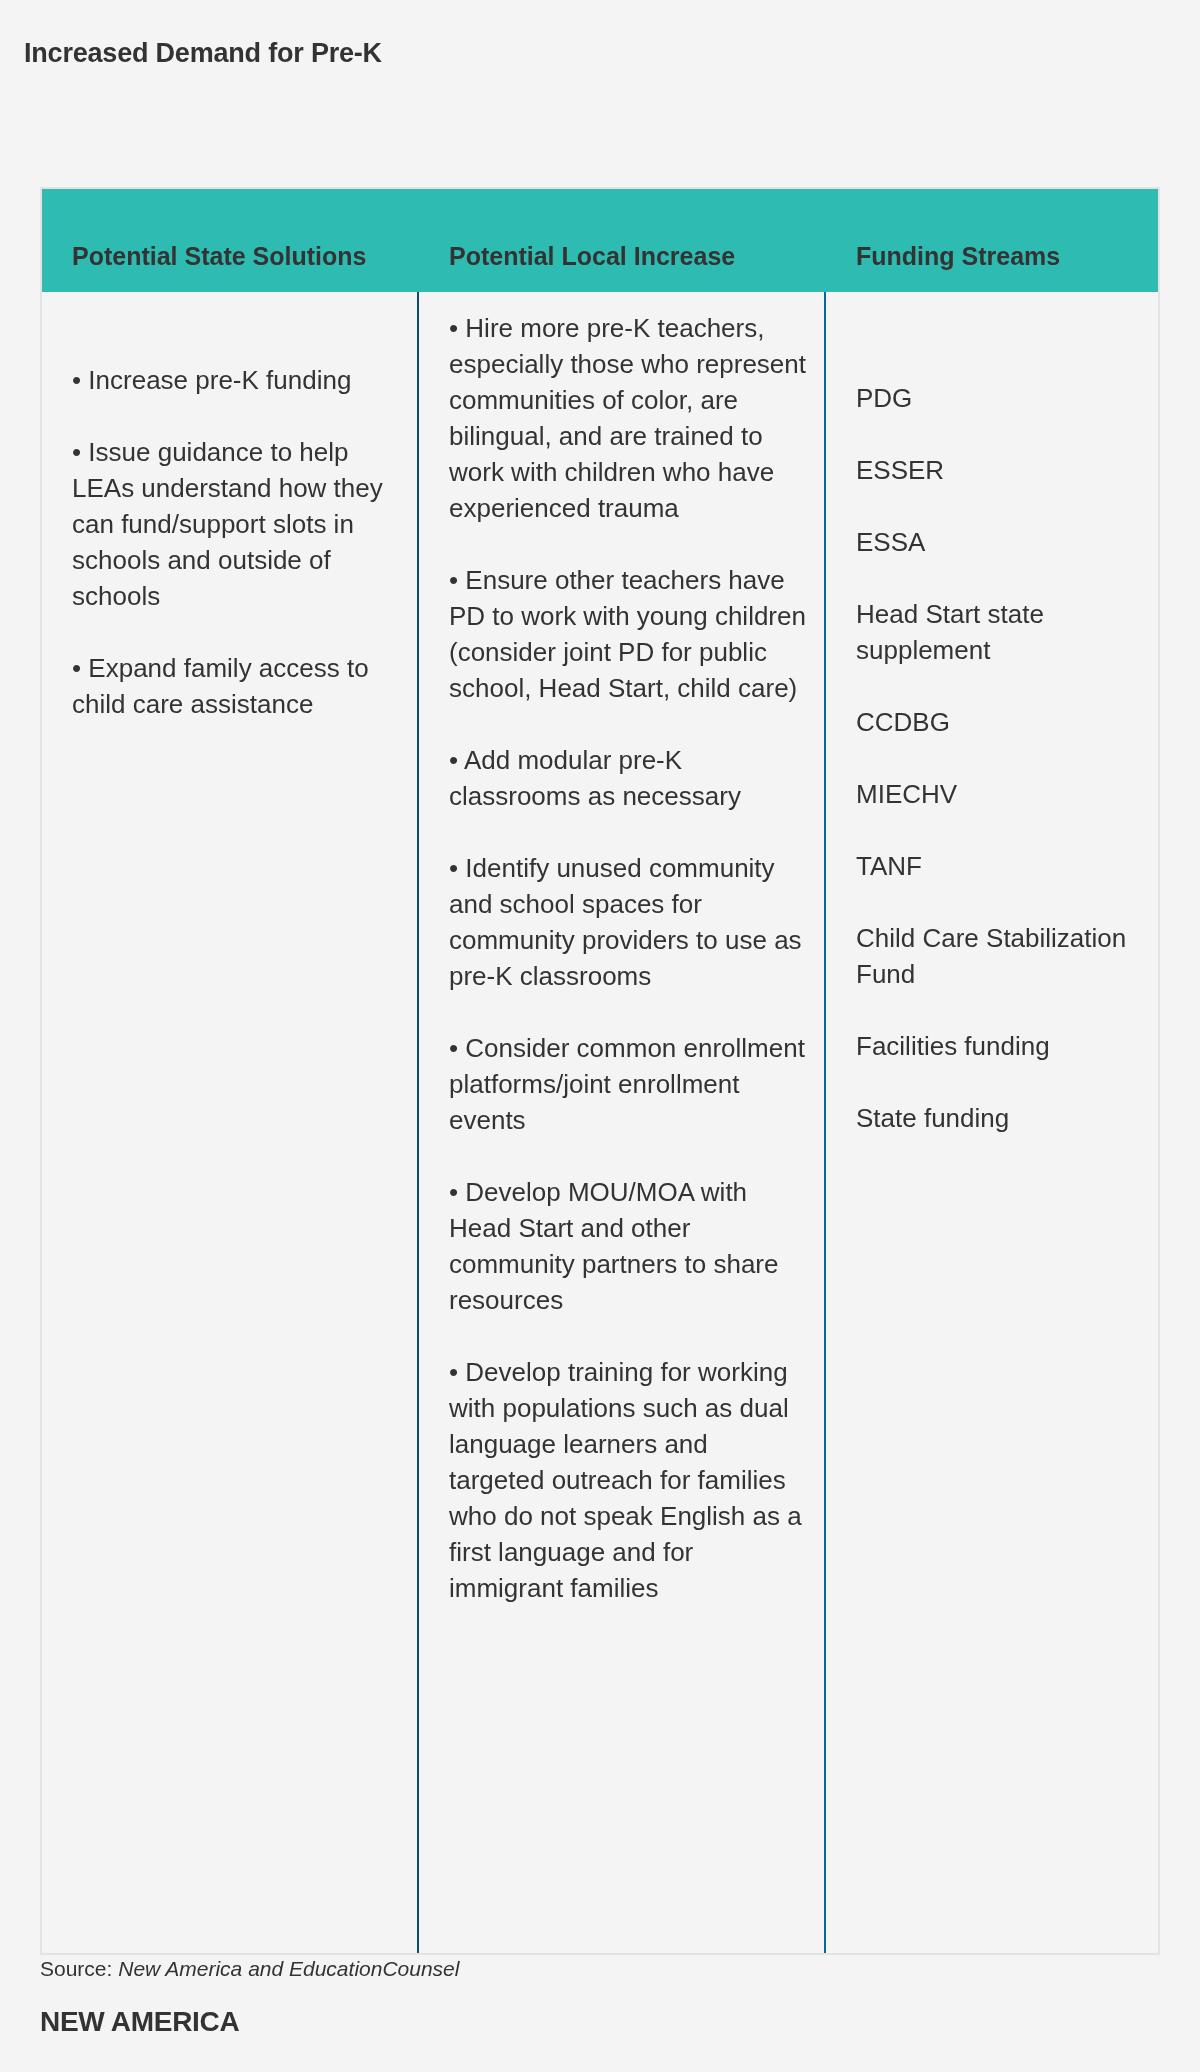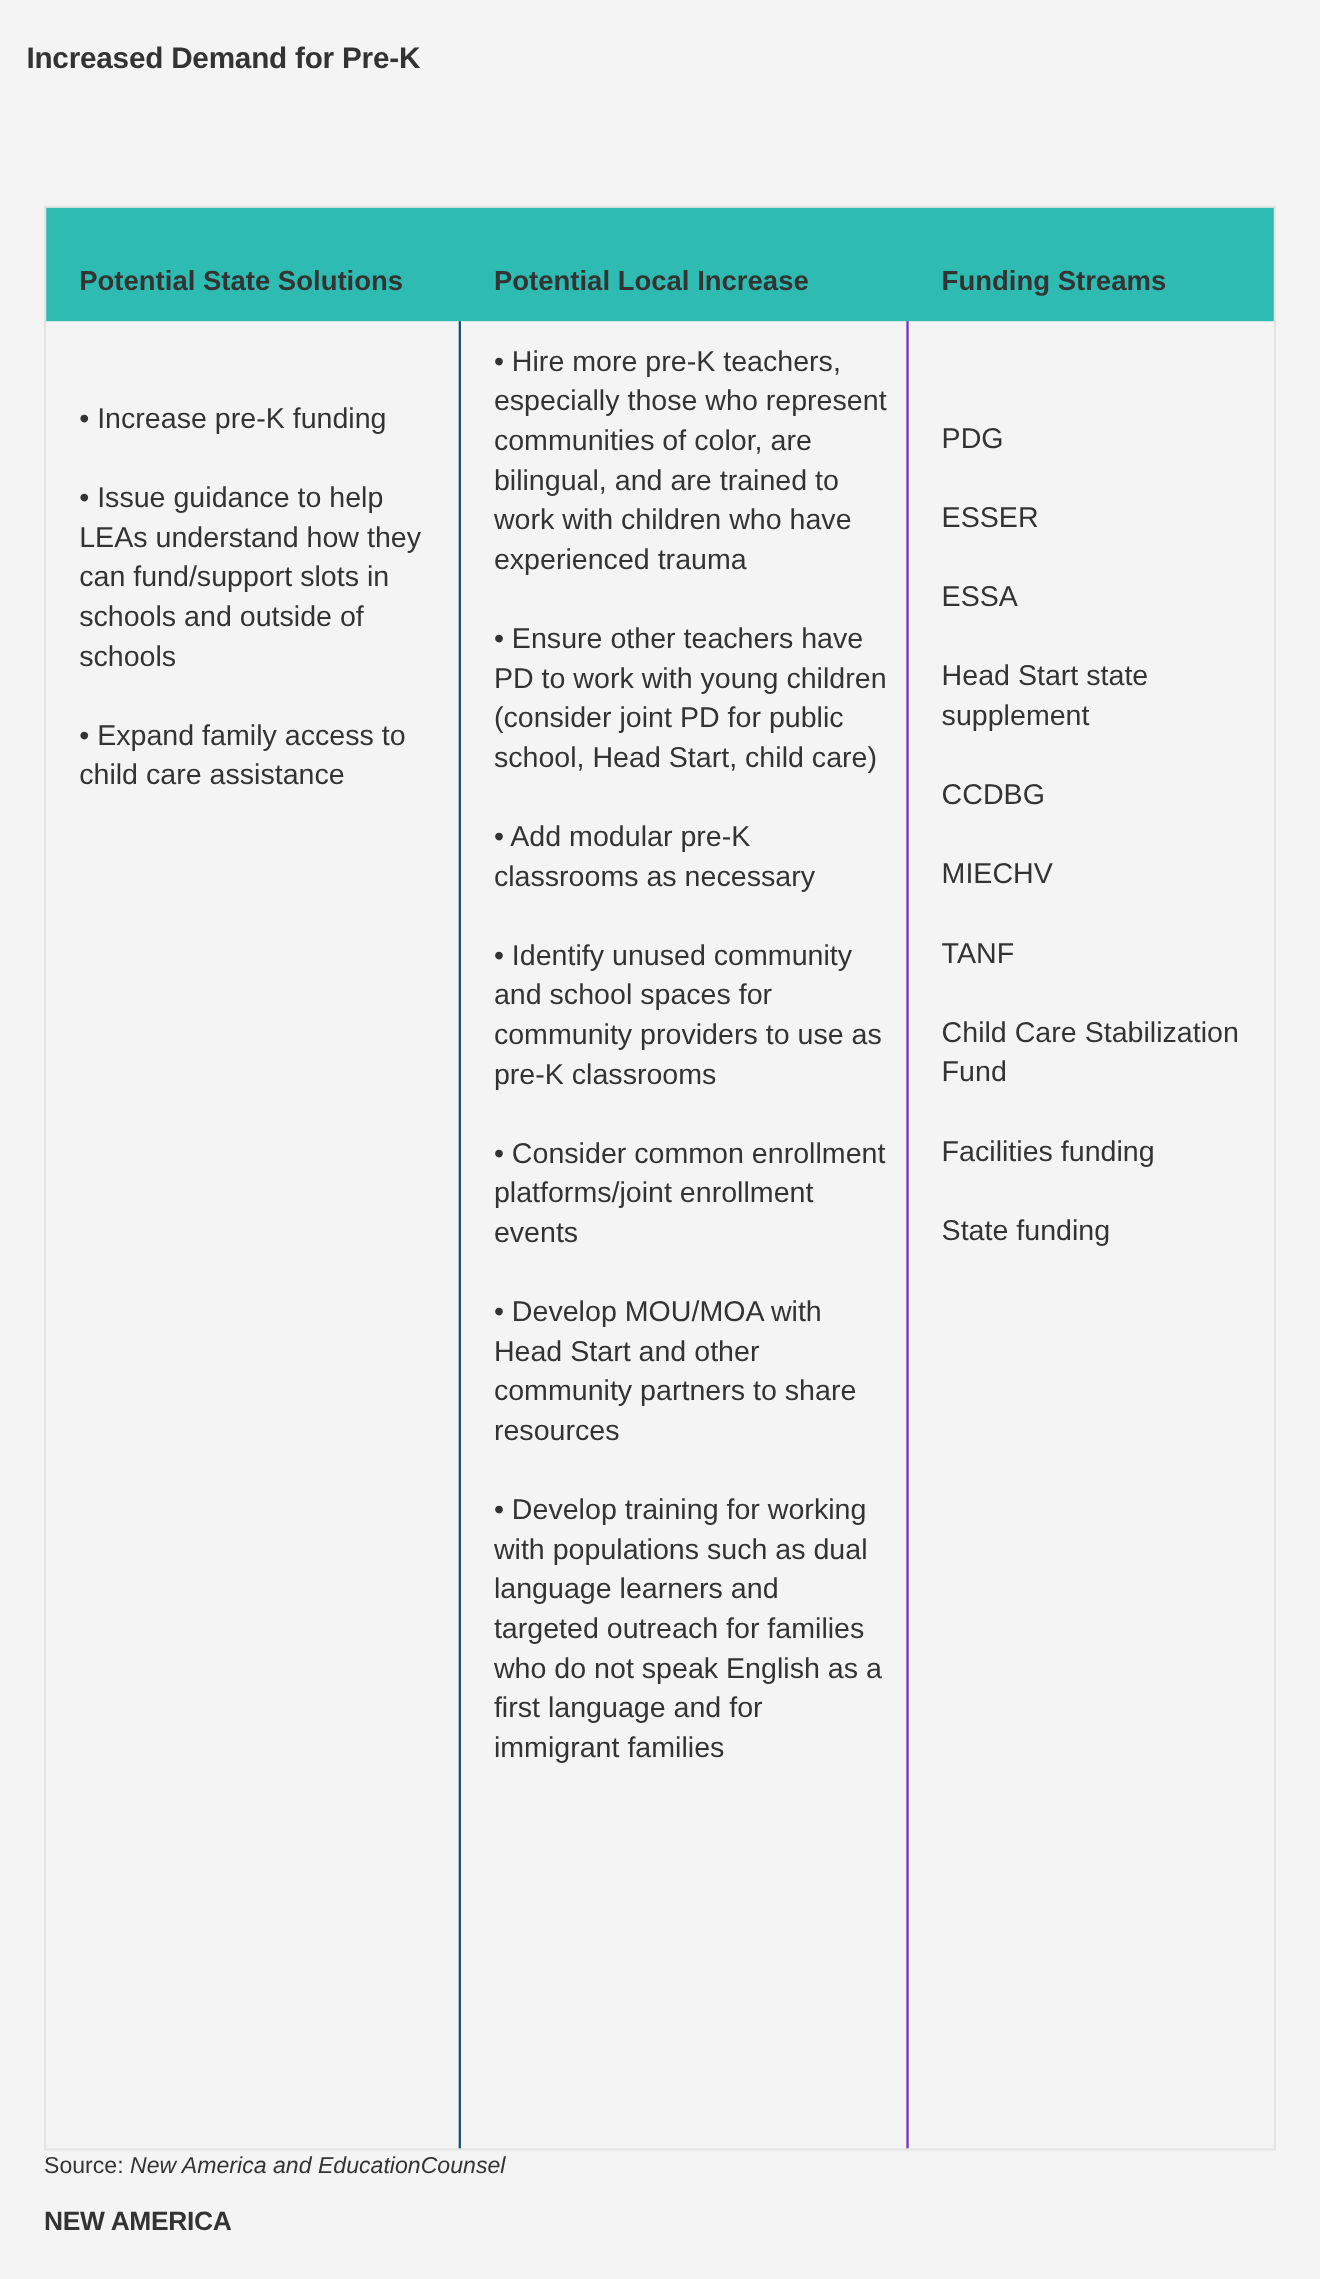--- a/index.html
+++ b/index.html
@@ -34,39 +34,39 @@
     font-weight: bold; font-size: 25px; line-height: 36px; color: #333;
   }
   .th.c1 { left: 30px; width: 340px; }
   .th.c2 { left: 407px; width: 340px; }
   .th.c3 { left: 814px; width: 290px; }
   .col {
     position: absolute; top: 103px; bottom: 0;
     box-sizing: border-box;
   }
   .col.c1 { left: 0; width: 377px; border-right: 2px solid #0c4a6e; }
-  .col.c2 { left: 377px; width: 407px; border-right: 2px solid #6d28d9; }
+  .col.c2 { left: 377px; width: 407px; border-right: 2px solid #0369a1; }
   .col.c3 { left: 784px; right: 0; }
   .list {
     position: absolute; margin: 0; padding: 0; list-style: none;
     font-size: 26px; line-height: 36px; color: #333;
   }
   .col.c1 .list { left: 30px; width: 330px; top: 70px; }
   .col.c2 .list { left: 30px; width: 360px; top: 18px; }
   .col.c3 .list { left: 30px; width: 290px; top: 88px; }
   .list li { margin: 0 0 36px 0; }
   .col.c3 .list li { margin: 0 0 36px 0; }
   .source {
     position: absolute; left: 40px; top: 1957px;
     font-size: 21px; color: #333;
   }
   .source em { font-style: italic; }
   .brand {
     position: absolute; left: 40px; top: 2006px;
-    font-size: 24px; font-weight: bold; color: #333; letter-spacing: -0.3px;
+    font-size: 28px; font-weight: bold; color: #333; letter-spacing: -0.3px;
   }
 </style>
 </head>
 <body>
 
 <div class="title">Increased Demand for Pre-K</div>
 
 <div class="table">
   <div class="thead" style="background: rgb(46, 188, 178);">
     <div class="th c1">Potential State Solutions</div>

